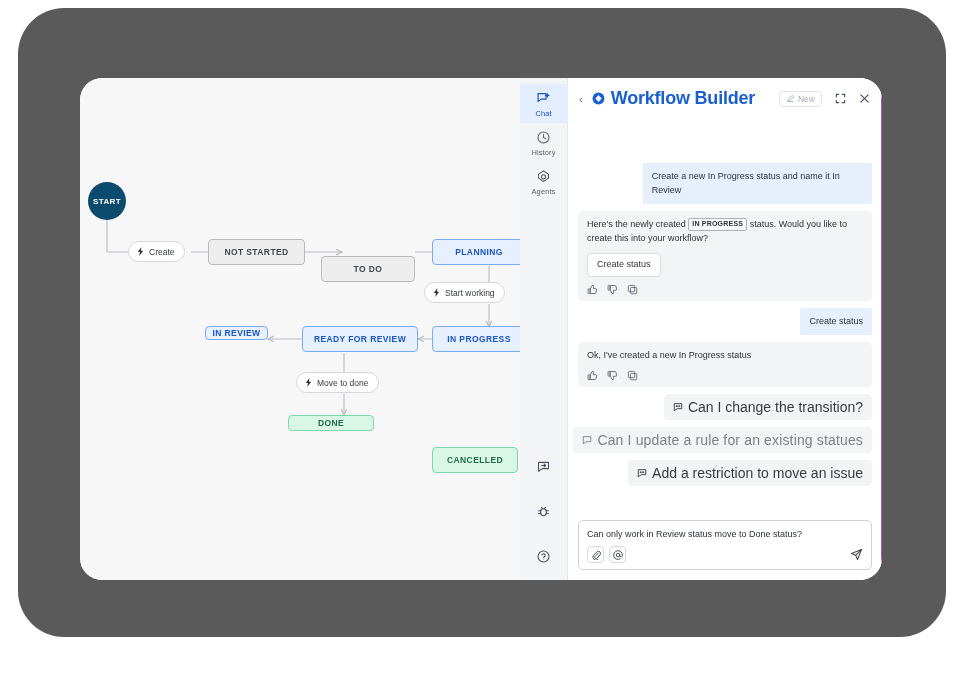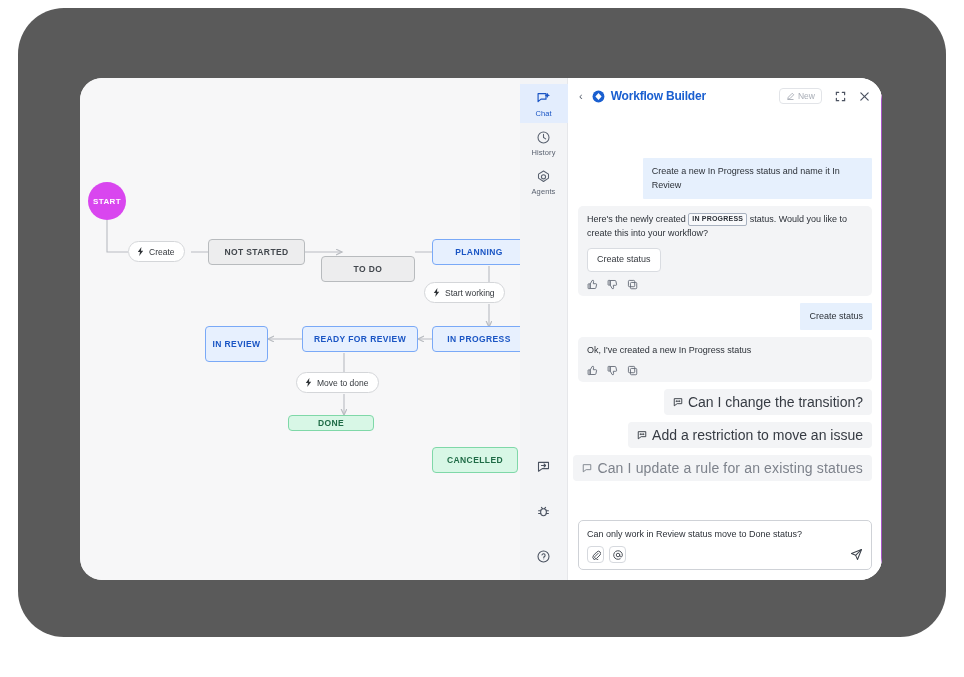--- a/index.html
+++ b/index.html
@@ -40,21 +40,21 @@
   #canvas-svg { position: absolute; left: 0; top: 0; }
   .node {
     position: absolute;
     display: flex; align-items: center; justify-content: center;
     font-size: 8.5px; font-weight: bold; letter-spacing: 0.4px;
     border-radius: 4px;
     white-space: nowrap;
   }
   .node.start {
     border-radius: 50%;
-    background: #d946ef; color: #ffffff;
+    background: #0c4a6e; color: #ffffff;
     font-size: 8px;
   }
   .node.grey {
     background: #ededee; border: 1px solid #b8bbbe; color: #42474d;
   }
   .node.blue {
     background: #e7f0fe; border: 1px solid #7aa9f7; color: #1a55c4;
   }
   .node.green {
     background: #d8f7e6; border: 1px solid #7fd8a8; color: #1f6b46;
@@ -114,21 +114,21 @@
     background: #ffffff;
   }
   #chat-header {
     display: flex; align-items: center; gap: 6px;
     padding: 10px 12px 8px 8px;
     flex: none;
   }
   #back-chevron { color: #5b6270; font-size: 11px; padding: 0 3px; }
   #app-icon { width: 13px; height: 13px; flex: none; }
   #app-title {
-    font-size: 12px; font-weight: bold; color: #1a5fd0;
+    font-size: 18px; font-weight: bold; color: #1a5fd0;
     letter-spacing: -0.2px;
     flex: 1 1 auto;
   }
   #new-chat-button {
     display: flex; align-items: center; gap: 3px;
     border: 1px solid #e2e4e8; border-radius: 4px;
     padding: 2px 6px; color: #a8adb6; font-size: 8.5px;
   }
   .hdr-icon { color: #4d5462; display: flex; align-items: center; }
 
@@ -253,21 +253,21 @@
         <svg class="bolt" viewBox="0 0 10 10">
           <path d="M6,0 L2,5.5 L4.4,5.5 L3.6,10 L8,4.3 L5.5,4.3 Z" fill="#2f3337"></path>
         </svg>
         <span>Start working</span>
       </div>
 
       <div class="node blue" style="left:352px; top:248px; width:94px; height:26px;">IN PROGRESS</div>
 
       <div class="node blue" style="left:222px; top:248px; width:116px; height:26px;">READY FOR REVIEW</div>
 
-      <div class="node blue" style="left:125px; top:248px; width:63px; height:36px;">IN REVIEW</div>
+      <div class="node blue" style="left:125px; top:248px; width:63px; height:14px;">IN REVIEW</div>
 
       <div class="pill" style="left:216px; top:294px;">
         <svg class="bolt" viewBox="0 0 10 10">
           <path d="M6,0 L2,5.5 L4.4,5.5 L3.6,10 L8,4.3 L5.5,4.3 Z" fill="#2f3337"></path>
         </svg>
         <span>Move to done</span>
       </div>
 
       <div class="node green" style="left:208px; top:337px; width:86px; height:16px;">DONE</div>
 
@@ -396,35 +396,35 @@
           <div class="chip">
             <svg width="10" height="10" viewBox="0 0 12 12" fill="none" stroke="currentColor" stroke-width="1.1">
               <path d="M1.5,2 h9 v6 h-5.5 l-3.5,2.6 z" stroke-linejoin="round"></path>
               <circle cx="4" cy="5" r="0.5" fill="currentColor"></circle>
                 <circle cx="6" cy="5" r="0.5" fill="currentColor"></circle>
                 <circle cx="8" cy="5" r="0.5" fill="currentColor"></circle>
             </svg>
             <span>Can I change the transition?</span>
           </div>
 
+          <div class="chip blurry">
+            <svg width="10" height="10" viewBox="0 0 12 12" fill="none" stroke="currentColor" stroke-width="1.1">
+              <path d="M1.5,2 h9 v6 h-5.5 l-3.5,2.6 z" stroke-linejoin="round"></path>
+            </svg>
+            <span>Can I update a rule for an existing statues</span>
+          </div>
+
           <div class="chip">
             <svg width="10" height="10" viewBox="0 0 12 12" fill="none" stroke="currentColor" stroke-width="1.1">
               <path d="M1.5,2 h9 v6 h-5.5 l-3.5,2.6 z" stroke-linejoin="round"></path>
               <circle cx="4" cy="5" r="0.5" fill="currentColor"></circle>
                 <circle cx="6" cy="5" r="0.5" fill="currentColor"></circle>
                 <circle cx="8" cy="5" r="0.5" fill="currentColor"></circle>
             </svg>
             <span>Add a restriction to move an issue</span>
-          </div>
-
-          <div class="chip blurry">
-            <svg width="10" height="10" viewBox="0 0 12 12" fill="none" stroke="currentColor" stroke-width="1.1">
-              <path d="M1.5,2 h9 v6 h-5.5 l-3.5,2.6 z" stroke-linejoin="round"></path>
-            </svg>
-            <span>Can I update a rule for an existing statues</span>
           </div>
         </div>
 
         <div id="composer-wrap">
           <div id="composer">
             <div id="composer-text" placeholder="Ask a question">Can only work in Review status move to Done status?</div>
             <div id="composer-tools">
               <span class="tool-btn">
                 <svg width="10" height="10" viewBox="0 0 12 12" fill="none" stroke="currentColor" stroke-width="1.1" stroke-linecap="round">
                   <path d="M8.6,4 L4.7,7.9 a1.5,1.5 0 0,0 2.1,2.1 l4,-4 a2.6,2.6 0 0,0 -3.7,-3.7 l-4,4 a3.7,3.7 0 0,0 5.2,5.2"></path>

